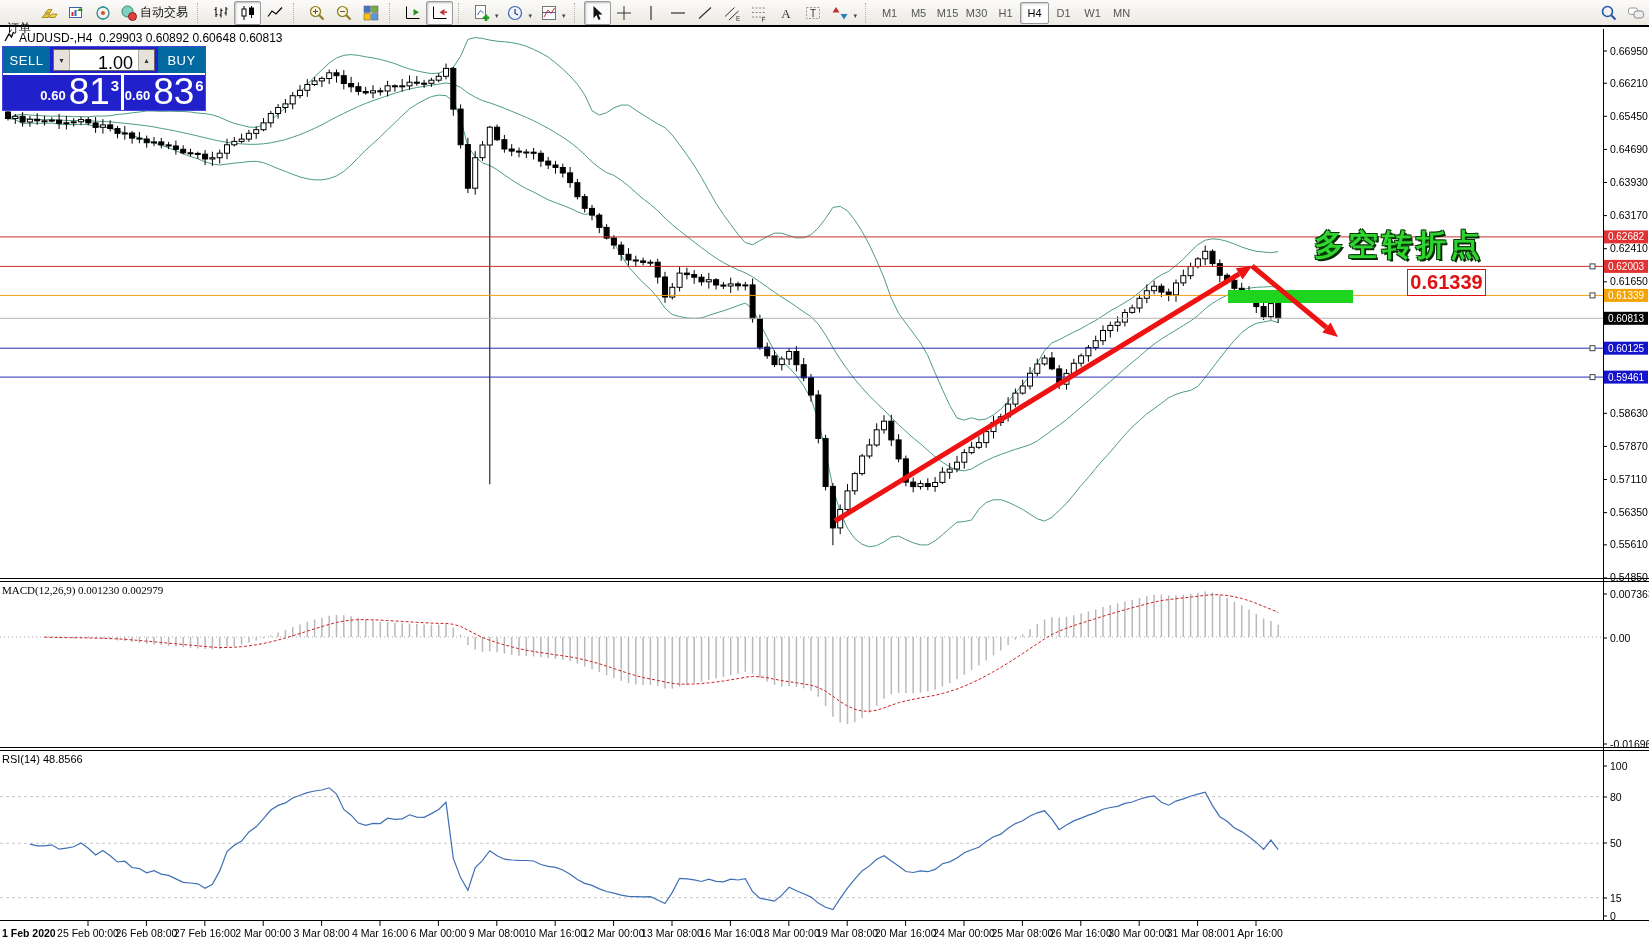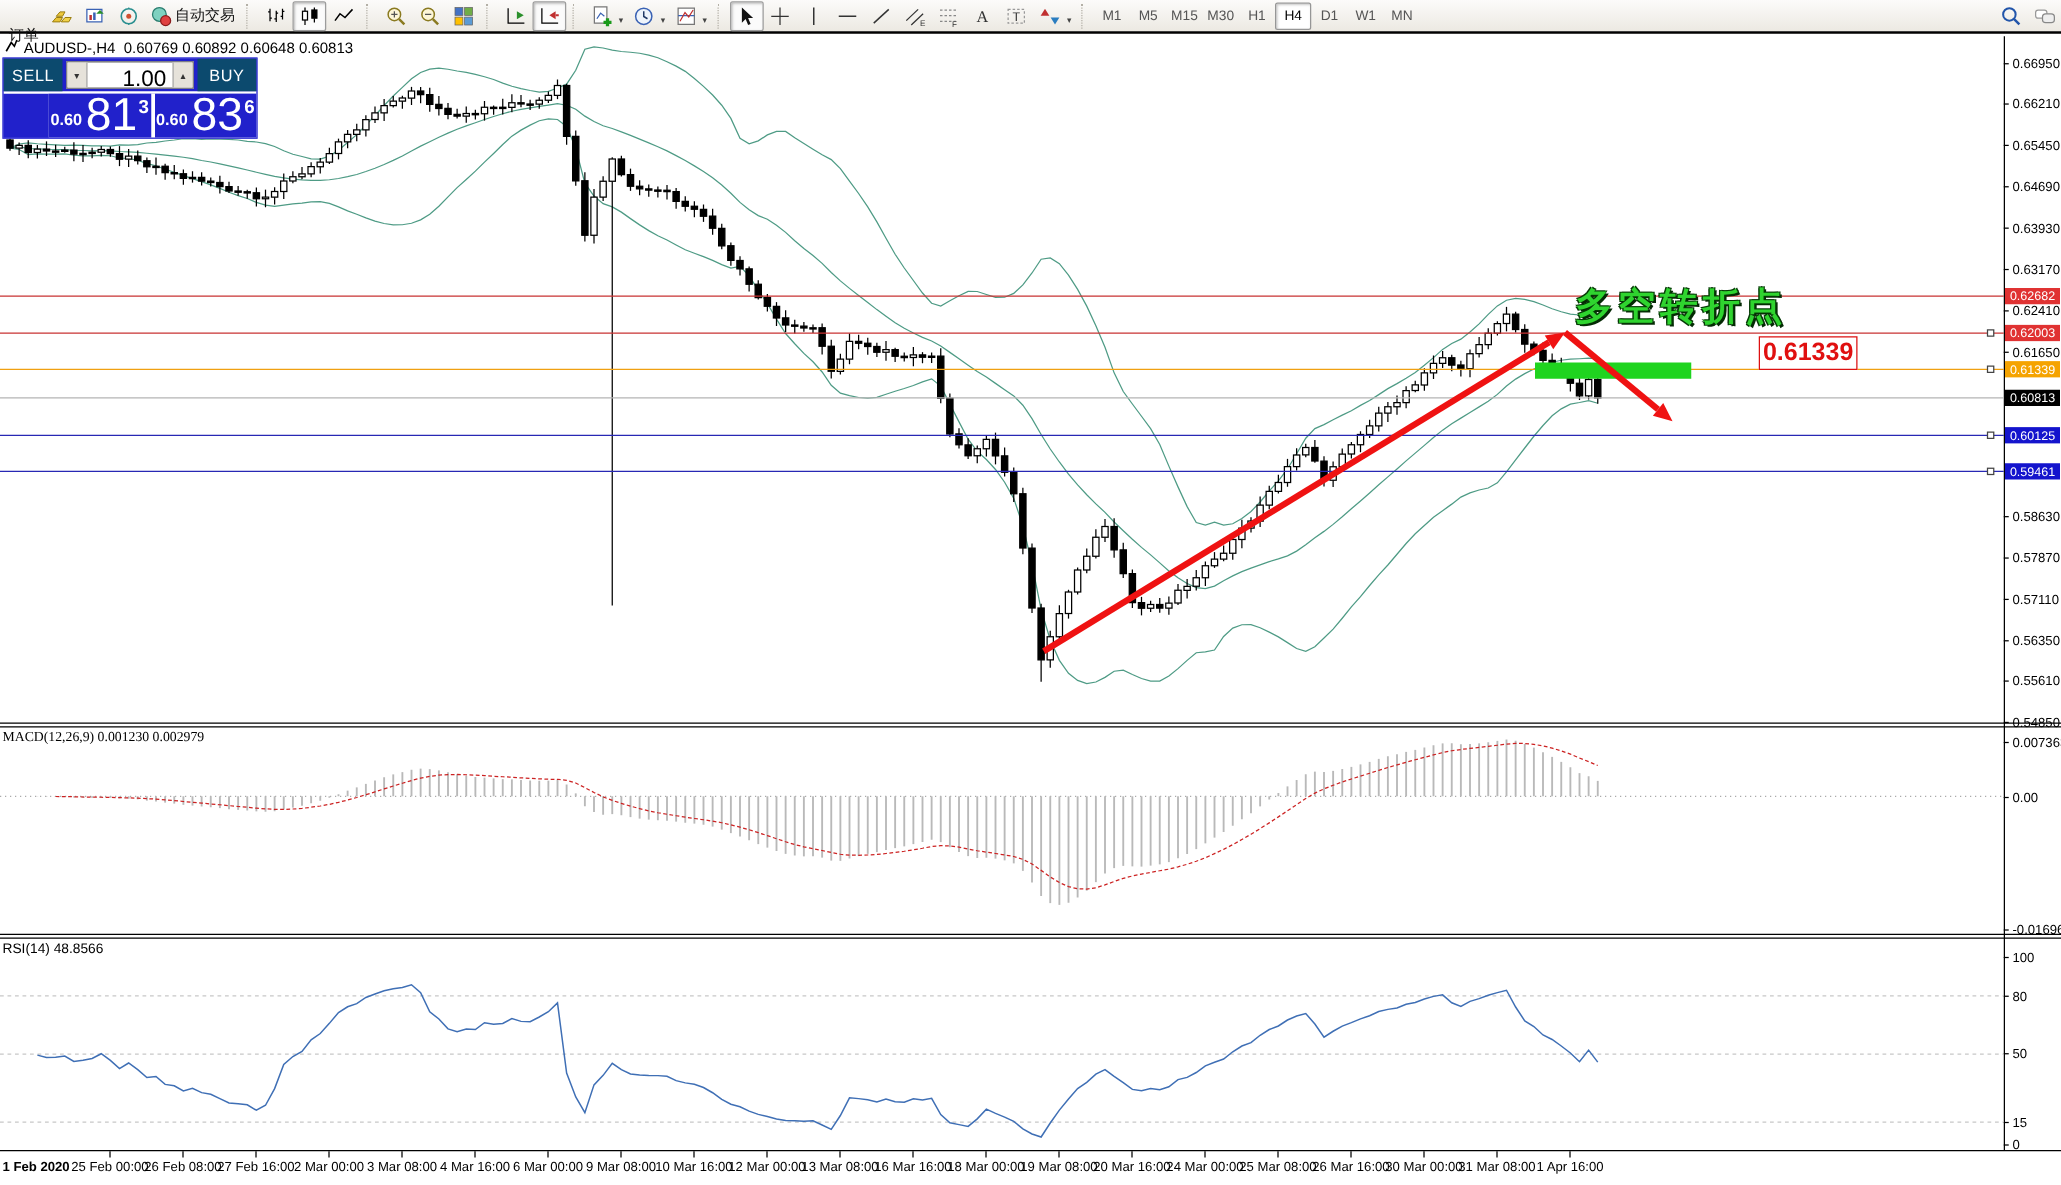--- a/index.html
+++ b/index.html
@@ -18,34 +18,34 @@
     border:1px solid transparent;border-radius:2px;flex:0 0 auto;}
   .tf.active{background:#fff;border-color:#969696;box-shadow:inset 1px 1px 2px rgba(0,0,0,.22);color:#000;}
   .tspacer{flex:1 1 auto;}
   
   #chart-svg{position:absolute;left:0;top:0;z-index:1;}
   
   .chart-title{position:absolute;left:4px;top:31px;z-index:5;display:flex;align-items:center;gap:4px;
     font-size:12px;color:#000;white-space:pre;}
   .panel{position:absolute;left:2px;top:46px;width:204px;z-index:6;background:#2121cb;border:1px solid #4646d8;box-sizing:border-box;}
   .row1{display:flex;height:26px;align-items:stretch;border-bottom:2px solid #fff;}
-  .tp-btn{width:47px;background:#0c4a6e;color:#fff;font-size:13px;display:flex;align-items:center;justify-content:center;letter-spacing:.5px;}
+  .tp-btn{width:47px;background:#0369a1;color:#fff;font-size:13px;display:flex;align-items:center;justify-content:center;letter-spacing:.5px;}
   .spin{flex:1;display:flex;margin:2px 3px;background:#fff;border:1px solid #666;}
   .spin-btn{width:15px;background:#e6e2da;border-right:1px solid #aaa;border-left:1px solid #aaa;color:#333;font-size:8px;
     display:flex;align-items:center;justify-content:center;}
   .spin-btn:first-child{border-left:none}
   .spin-btn:last-child{border-right:none}
   .spin-val{flex:1;text-align:right;font-size:18px;color:#000;padding:3px 5px 0 0;}
   .row2{display:flex;height:35px;background:#fff;gap:3px;margin-left:36px;}
   .price-box{flex:1;background:#2121cb;color:#fff;display:flex;align-items:flex-end;justify-content:center;padding-bottom:1px;}
   .p-small{font-size:13px;font-weight:bold;margin:0 3px 6px 0;}
   .p-big{font-size:37px;line-height:.88;font-weight:400;}
   .p-sup{font-size:15px;font-weight:bold;margin:2px 0 0 1px;align-self:flex-start;}
   .ind-label{position:absolute;z-index:4;font-size:11px;color:#000;white-space:pre;}
-  .annotation{position:absolute;left:1248px;top:225px;width:182px;z-index:4;text-align:right;
+  .annotation{position:absolute;left:1308px;top:225px;width:182px;z-index:4;text-align:center;
     font-size:30px;font-weight:bold;letter-spacing:4px;color:#2fd42f;
     text-shadow:-1px -1px 0 #063b06,1px -1px 0 #063b06,-1px 1px 0 #063b06,2px 2px 0 #052a05;white-space:nowrap;}
   .price-tag{position:absolute;left:1407px;top:269px;width:77px;height:25px;z-index:4;background:#fff;
     border:1px solid #dd1111;color:#e01010;font-size:20px;font-weight:600;line-height:25px;text-align:center;}
 </style>
 </head>
 <body>
 
 <div class="root">
   <div class="toolbar" id="toolbar">
@@ -908,21 +908,21 @@
       <line x1="1197.6" y1="921" x2="1197.6" y2="926" stroke="#000"></line>
       <text x="1197.6" y="937" font-size="10.5" fill="#000" text-anchor="middle" font-weight="normal">31 Mar 08:00</text>
       <line x1="1256.0" y1="921" x2="1256.0" y2="926" stroke="#000"></line>
       <text x="1256.0" y="937" font-size="10.5" fill="#000" text-anchor="middle" font-weight="normal">1 Apr 16:00</text>
     </svg>
 
   <div class="chart-title">
     <span><svg width="11" height="11" viewBox="0 0 11 11">
           <path d="M1 10L5 3l2.5 3L9.5 1" stroke="#000" stroke-width="1.3" fill="none"></path>
         </svg></span>
-    <span>AUDUSD-,H4  0.60769 0.60892 0.60648 0.60813</span>
+    <span>AUDUSD-,H4  0.29903 0.60892 0.60648 0.60813</span>
   </div>
 
   <div class="panel">
     <div class="row1">
       <div class="tp-btn">SELL</div>
       <div class="spin">
         <div class="spin-btn">▾</div>
         <div class="spin-val">1.00</div>
         <div class="spin-btn">▴</div>
       </div>

